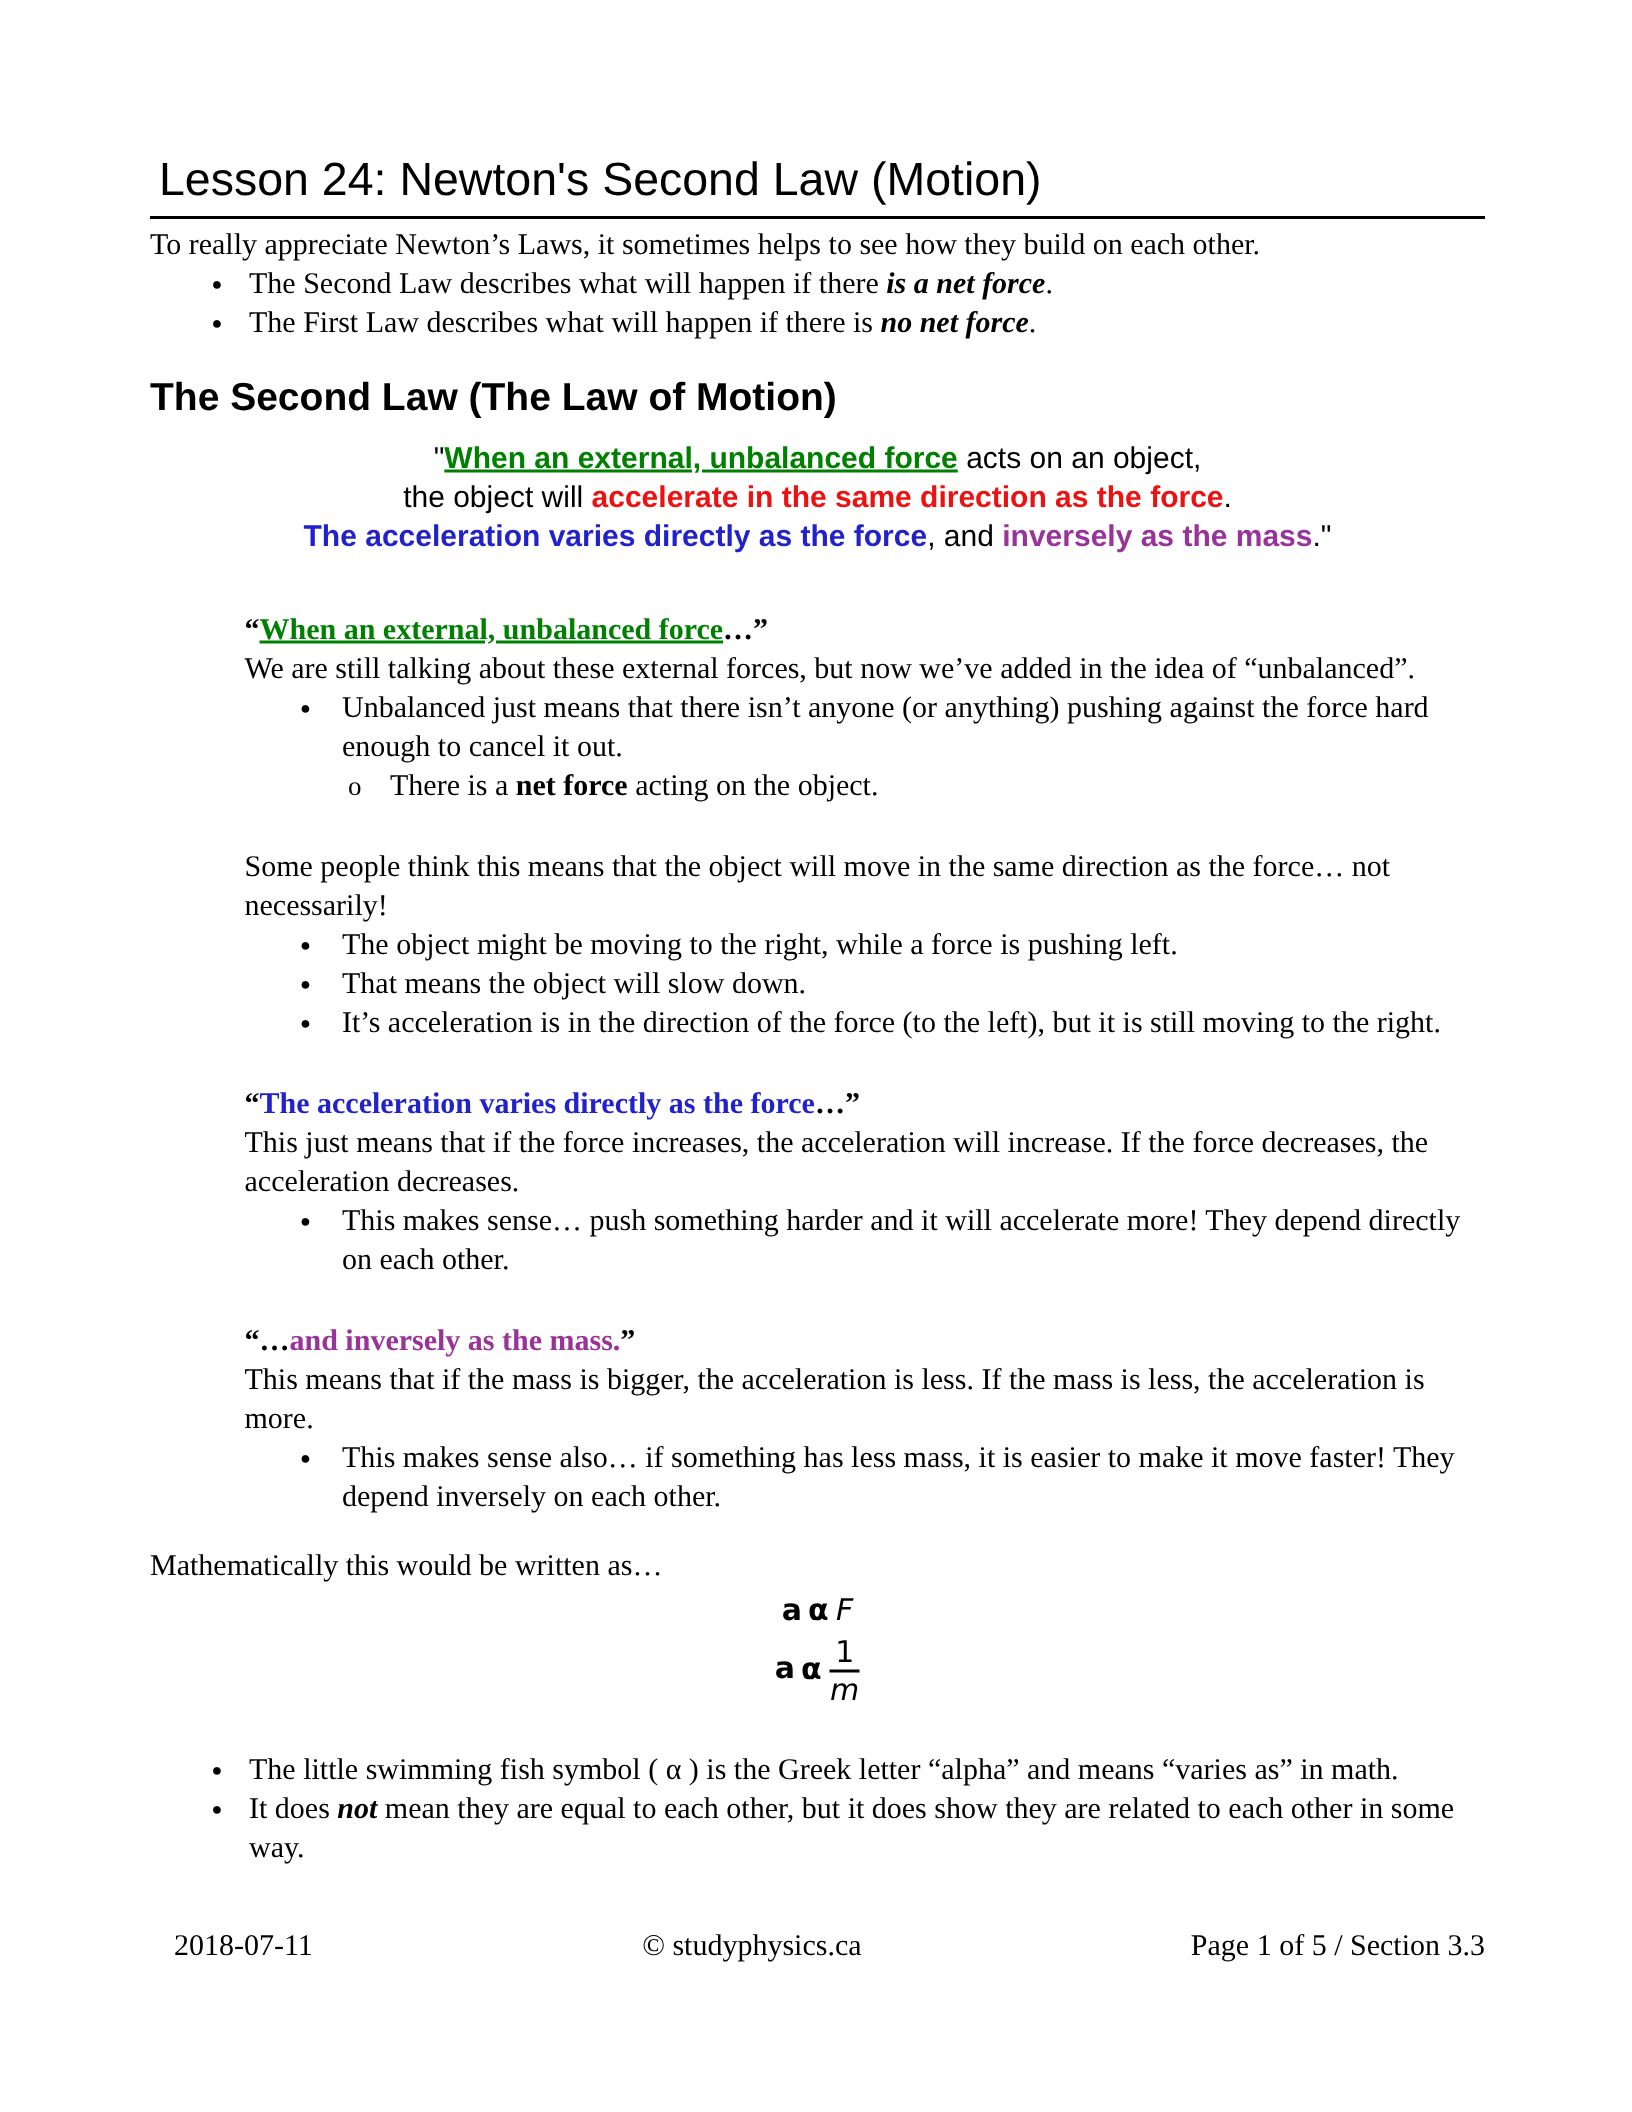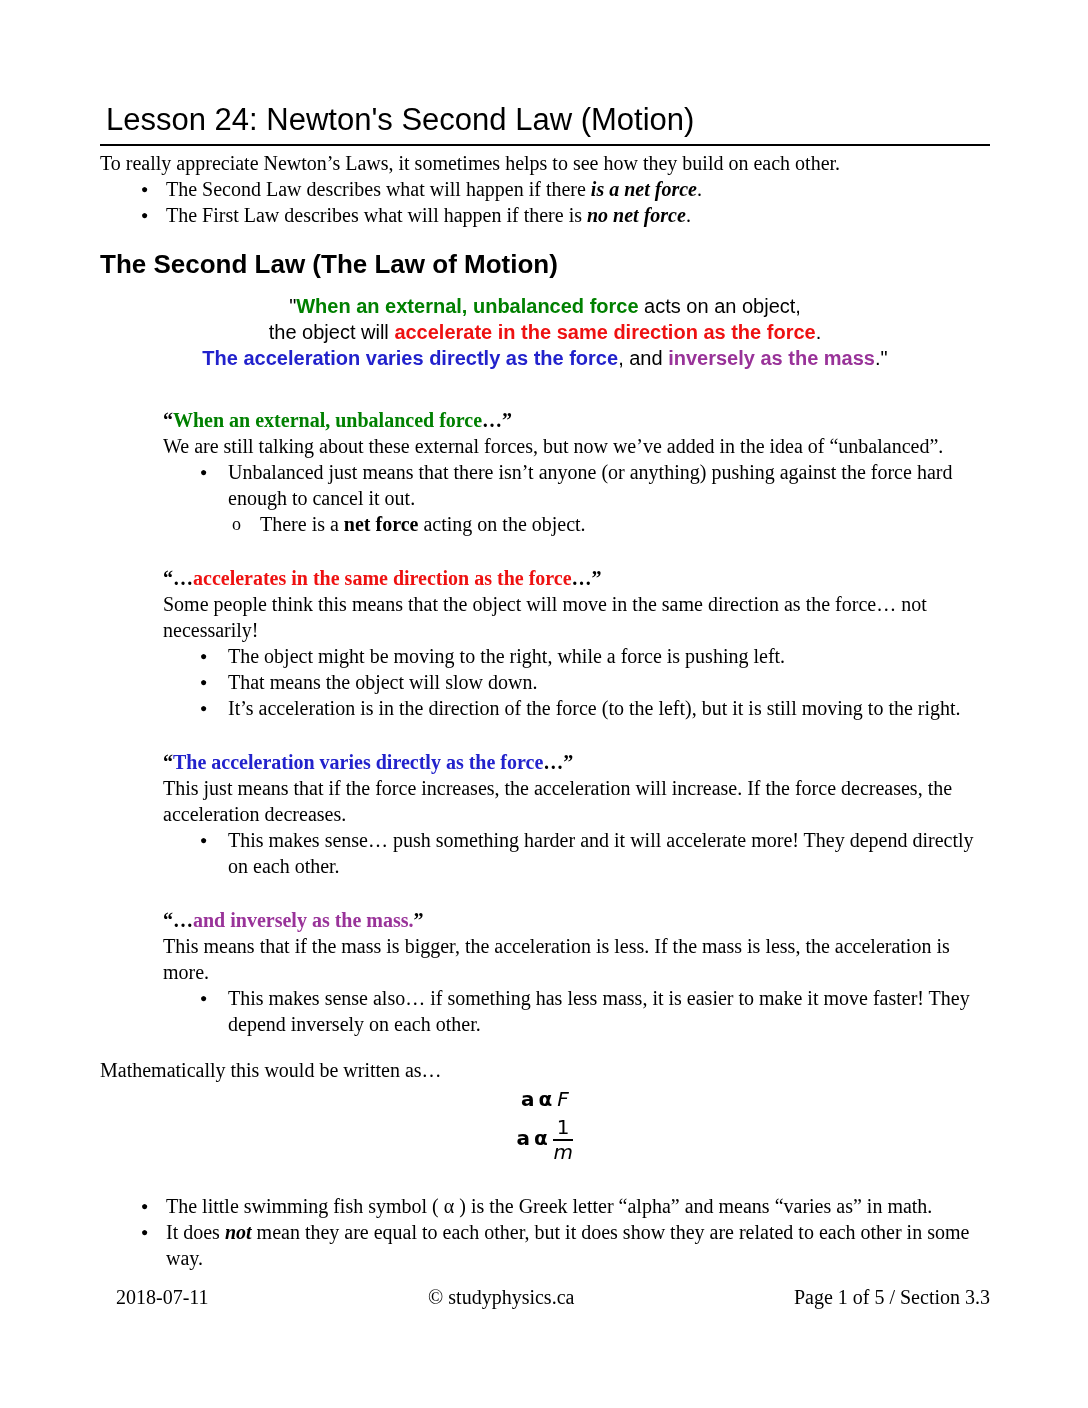--- a/index.html
+++ b/index.html
@@ -50,21 +50,21 @@
 
   
   .law-quote{
     font-family:"Liberation Sans", sans-serif;
     font-size:20px;line-height:26px;
     text-align:center;
     margin-top:13px;
   }
   .bold{font-weight:700;}
   .bi{font-weight:700;font-style:italic;}
-  .green{color:#008000;}
+  .green{color:#008000;text-decoration:underline;}
   .red{color:#ee1111;}
   .blue{color:#2222cc;margin-top:20px;}
   .purple{color:#993399;text-align:right;}
 
   
   .subsection{margin-left:63px;font-size:20px;line-height:26px;}
   .subsection.first{margin-top:36px;}
   .subsection + .subsection{margin-top:28px;}
   .sec-heading{font-weight:700;}
 
@@ -122,21 +122,20 @@
     <div class="subsection first">
       <div class="sec-heading"><span>“</span><span class="green">When an external, unbalanced force</span><span>…”</span></div>
       <div>We are still talking about these external forces, but now we’ve added in the idea of “unbalanced”.</div>
       <ul>
         <li class="dot">Unbalanced just means that there isn’t anyone (or anything) pushing against the force hard enough to cancel it out.</li>
         <li class="circ"><span>There is a </span><span class="bold">net force</span><span> acting on the object.</span></li>
       </ul>
     </div>
 
     <div class="subsection">
-      <div class="sec-heading"><span>“…</span><span class="red">accelerates in the same direction as the force</span><span>…”</span></div>
       <div>Some people think this means that the object will move in the same direction as the force… not necessarily!</div>
       <ul>
         <li class="dot">The object might be moving to the right, while a force is pushing left.</li>
         <li class="dot">That means the object will slow down.</li>
         <li class="dot">It’s acceleration is in the direction of the force (to the left), but it is still moving to the right.</li>
       </ul>
     </div>
 
     <div class="subsection">
       <div class="sec-heading"><span>“</span><span class="blue">The acceleration varies directly as the force</span><span>…”</span></div>

